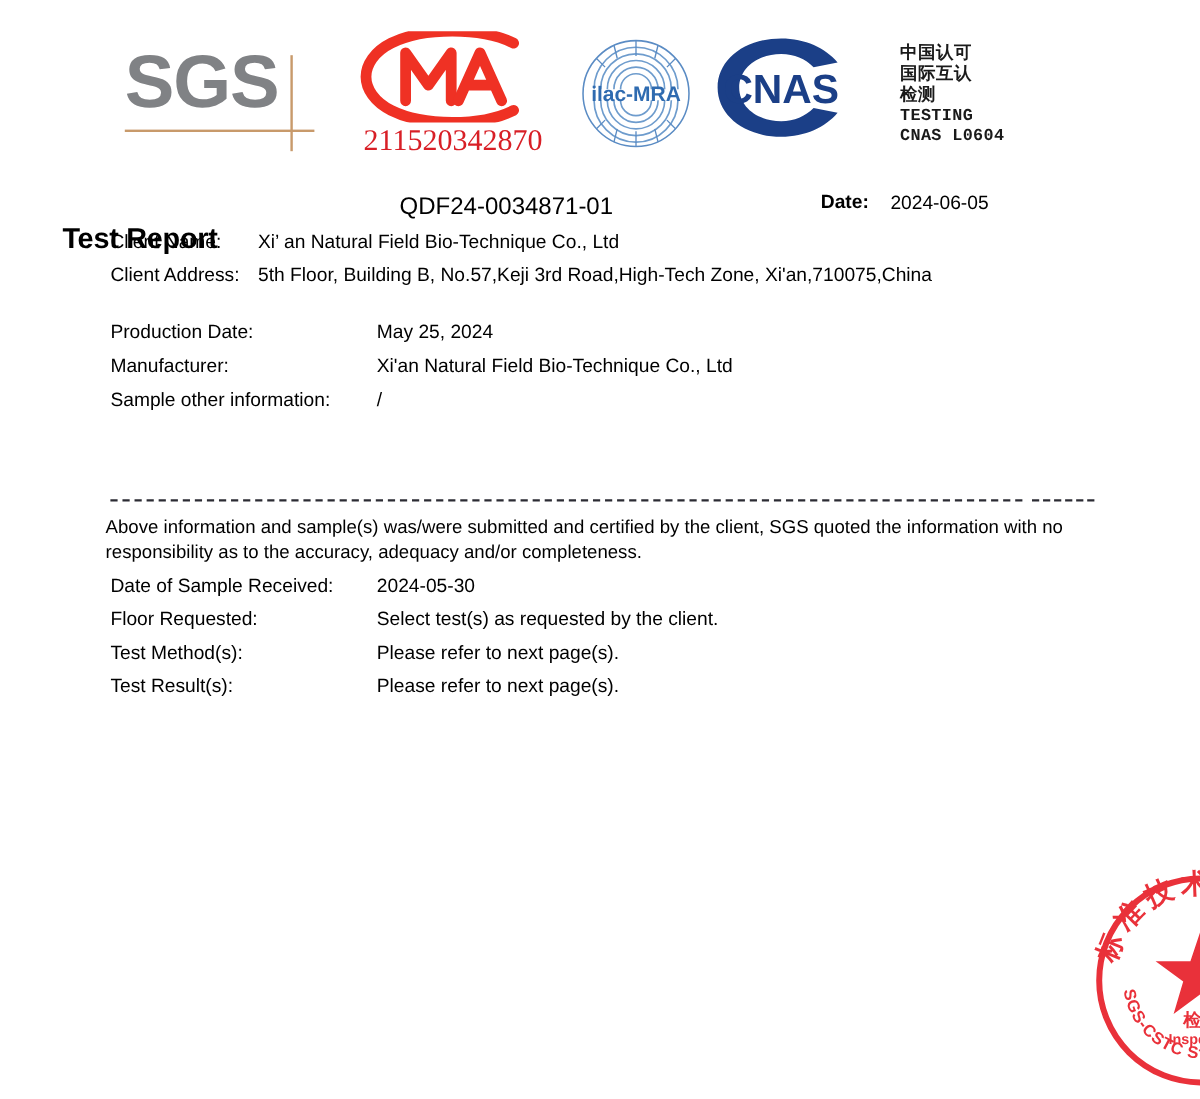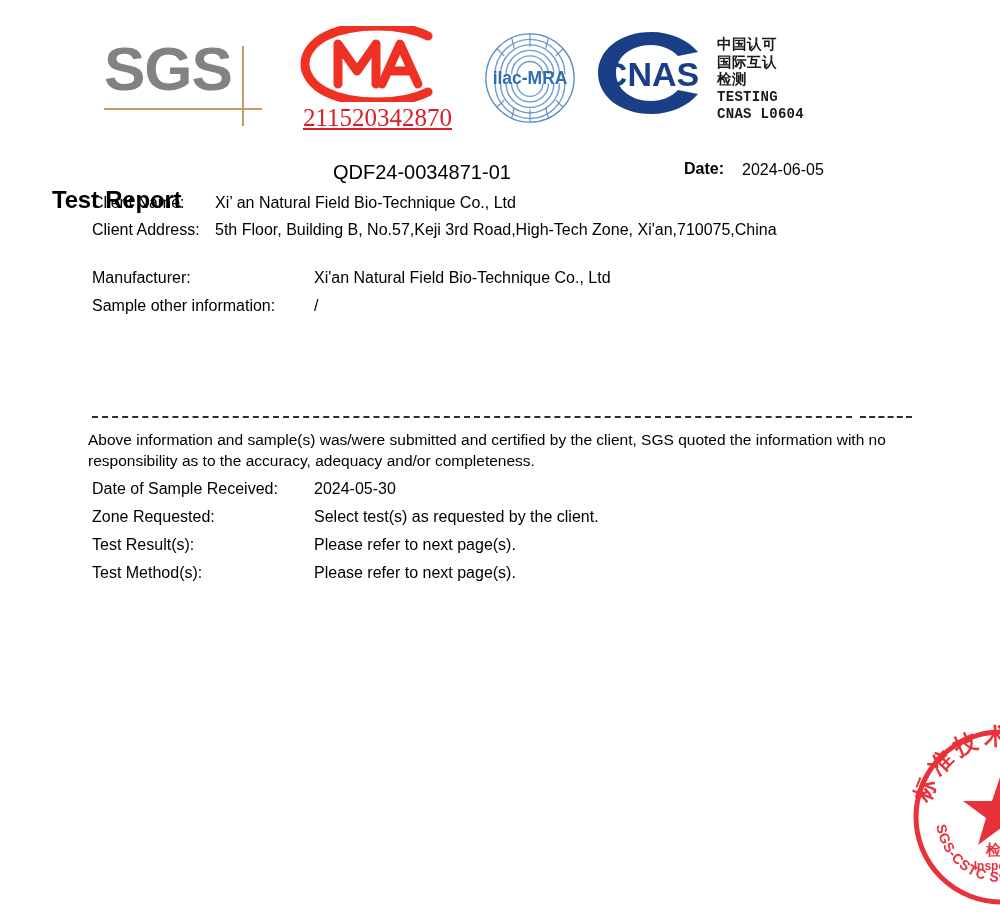--- a/index.html
+++ b/index.html
@@ -67,41 +67,40 @@
   .cma-number {
     position: absolute;
     left: 0; top: 78px;
     width: 155px;
     text-align: center;
     font-family: "Liberation Serif", serif;
     font-size: 25px;
     color: #d81f26;
     letter-spacing: 0px;
     white-space: nowrap;
-    text-decoration: underline;
   }
 
   
   .ilac-logo {
     position: absolute;
     left: 484px; top: 32px;
     width: 92px; height: 92px;
   }
 
   
   .cnas-logo {
     position: absolute;
     left: 592px; top: 28px;
     width: 118px; height: 90px;
   }
 
   
   .cnas-text {
     position: absolute;
-    left: 717px; top: 36px;
+    left: 750px; top: 36px;
     width: 130px;
     font-family: "Liberation Sans", sans-serif;
     font-size: 14px;
     font-weight: bold;
     line-height: 17.5px;
     color: #1a1a1a;
   }
   .cnas-text .zh {
     font-size: 14.5px;
     letter-spacing: 0.5px;
@@ -305,46 +304,49 @@
   <div class="client-line">
     <span class="lbl">Client Name:</span><span class="val">Xi’ an Natural Field Bio-Technique Co., Ltd</span>
   </div>
   <div class="client-line">
     <span class="lbl">Client Address:</span><span class="val">5th Floor, Building B, No.57,Keji 3rd Road,High-Tech Zone, Xi'an,710075,China</span>
   </div>
 </div>
 
 <div class="sample-block">
   <div class="info-row">
+    <span class="lbl">Production Date:</span><span class="val">May 25, 2024</span>
+  </div>
+  <div class="info-row">
     <span class="lbl">Manufacturer:</span><span class="val">Xi'an Natural Field Bio-Technique Co., Ltd</span>
   </div>
   <div class="info-row">
     <span class="lbl">Sample other information:</span><span class="val">/</span>
   </div>
 </div>
 
 <div class="divider-wrap">
   <div class="divider-main"></div>
   <div class="divider-tail"></div>
 </div>
 
 <div class="disclaimer">Above information and sample(s) was/were submitted and certified by the client, SGS quoted the information with no responsibility as to the accuracy, adequacy and/or completeness.</div>
 
 <div class="details-block">
   <div class="info-row">
     <span class="lbl">Date of Sample Received:</span><span class="val">2024-05-30</span>
   </div>
   <div class="info-row">
-    <span class="lbl">Zone Requested:</span><span class="val">Select test(s) as requested by the client.</span>
+    <span class="lbl">Floor Requested:</span><span class="val">Select test(s) as requested by the client.</span>
+  </div>
+  <div class="info-row">
+    <span class="lbl">Test Method(s):</span><span class="val">Please refer to next page(s).</span>
   </div>
   <div class="info-row">
     <span class="lbl">Test Result(s):</span><span class="val">Please refer to next page(s).</span>
-  </div>
-  <div class="info-row">
-    <span class="lbl">Test Method(s):</span><span class="val">Please refer to next page(s).</span>
   </div>
 </div>
 
 <div class="stamp">
   <svg viewBox="0 0 190 190" width="190" height="190">
     <defs>
       <path id="arcTopCn" d="M 22 95 A 73 73 0 0 1 168 95"></path>
       <path id="arcBotEn" d="M 30 95 A 65 65 0 0 0 160 95"></path>
     </defs>
     <circle cx="95" cy="95" r="85" fill="none" stroke="#e8202a" stroke-width="5"></circle>

